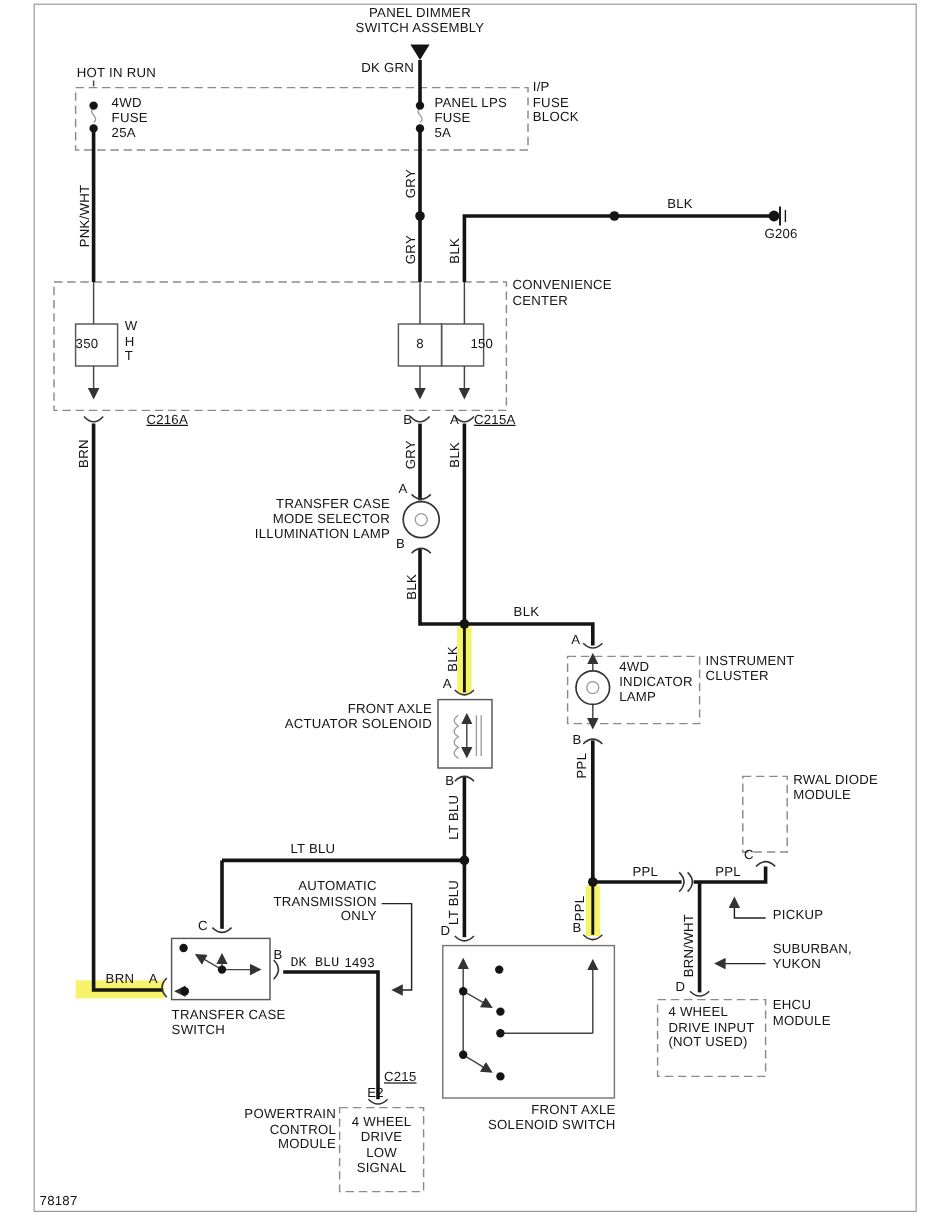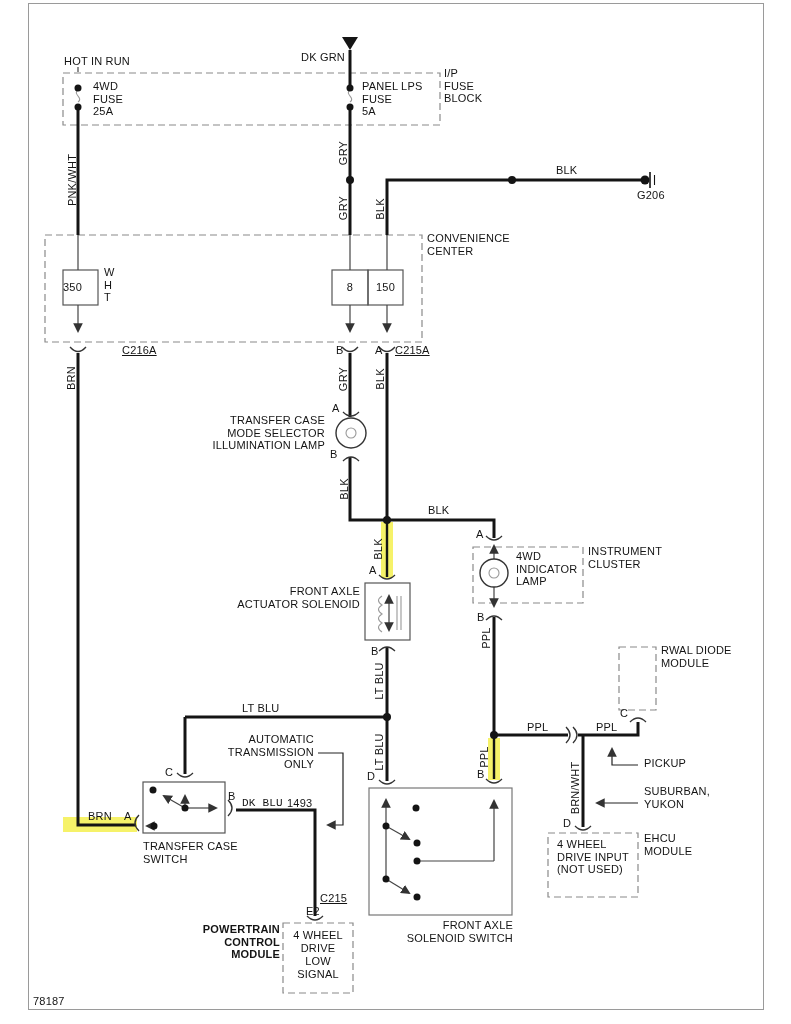--- a/index.html
+++ b/index.html
@@ -162,20 +162,22 @@
       <path d="M638,803 L597,803" marker-end="url(#arr)"></path>
     </g>
 
     <polygon points="342,37 358,37 350,50" fill="#141414"></polygon>
     <g stroke="#141414" fill="none">
       <path d="M650,172 L650,188" stroke-width="1.6"></path>
       <path d="M654.5,175 L654.5,185" stroke-width="1.1"></path>
     </g>
   </svg>
 
+  <div class="lbl tc" style="left:255px;top:5px;width:190px;">PANEL DIMMER
+SWITCH ASSEMBLY</div>
   <div class="lbl" style="left:301px;top:51px;">DK GRN</div>
   <div class="lbl" style="left:64px;top:55px;">HOT IN RUN</div>
   <div class="lbl" style="left:93px;top:80px;">4WD
 FUSE
 25A</div>
   <div class="lbl" style="left:362px;top:80px;">PANEL LPS
 FUSE
 5A</div>
   <div class="lbl" style="left:444px;top:67px;">I/P
 FUSE
@@ -187,21 +189,21 @@
   <div class="vlbl" style="left:380px;top:209px;">BLK</div>
   <div class="vlbl" style="left:72px;top:180px;">PNK/WHT</div>
 
   <div class="lbl" style="left:427px;top:232px;">CONVENIENCE
 CENTER</div>
   <div class="lbl tc" style="left:63px;top:281px;width:14px;text-align:center;">350</div>
   <div class="lbl" style="left:104px;top:266px;">W
 H
 T</div>
   <div class="lbl tc" style="left:332px;top:281px;width:36px;">8</div>
-  <div class="lbl tc" style="left:368px;top:281px;width:35px;">150</div>
+  <div class="lbl tc" style="left:368px;top:281px;width:35px;padding-left:16px;">150</div>
   <div class="lbl ul" style="left:90px;top:344px;margin-left:32px;">C216A</div>
   <div class="lbl" style="left:336px;top:344px;">B</div>
   <div class="lbl" style="left:375px;top:344px;">A</div>
   <div class="lbl ul" style="left:395px;top:344px;">C215A</div>
   <div class="vlbl" style="left:71px;top:378px;">BRN</div>
   <div class="vlbl" style="left:343px;top:379px;">GRY</div>
   <div class="vlbl" style="left:380px;top:379px;">BLK</div>
 
   <div class="lbl" style="left:332px;top:402px;">A</div>
   <div class="lbl tr" style="left:190px;top:414px;width:135px;">TRANSFER CASE
@@ -256,21 +258,21 @@
 (NOT USED)</div>
   <div class="lbl" style="left:644px;top:832px;">EHCU
 MODULE</div>
   <div class="lbl" style="left:143px;top:840px;">TRANSFER CASE
 SWITCH</div>
   <div class="lbl tr" style="left:380px;top:919px;width:133px;">FRONT AXLE
 SOLENOID SWITCH</div>
 
   <div class="lbl" style="left:292px;top:905px;margin-left:14px;">E2</div>
   <div class="lbl ul" style="left:320px;top:892px;">C215</div>
-  <div class="lbl tr" style="left:193px;top:923px;width:87px;font-weight:bold;">POWERTRAIN
+  <div class="lbl tr" style="left:193px;top:923px;width:87px;">POWERTRAIN
 CONTROL
 MODULE</div>
   <div class="lbl tc" style="left:285px;top:929px;width:66px;line-height:13px;">4 WHEEL
 DRIVE
 LOW
 SIGNAL</div>
   <div class="lbl" style="left:33px;top:995px;">78187</div>
 </div>
 
 </body></html>

